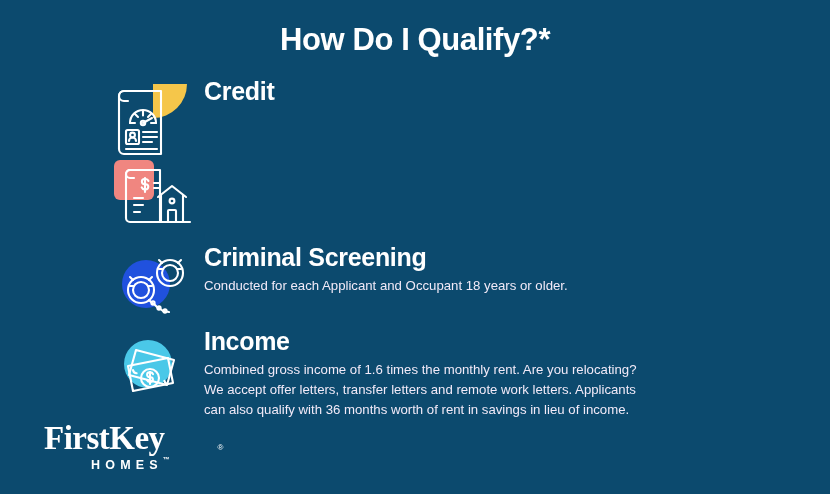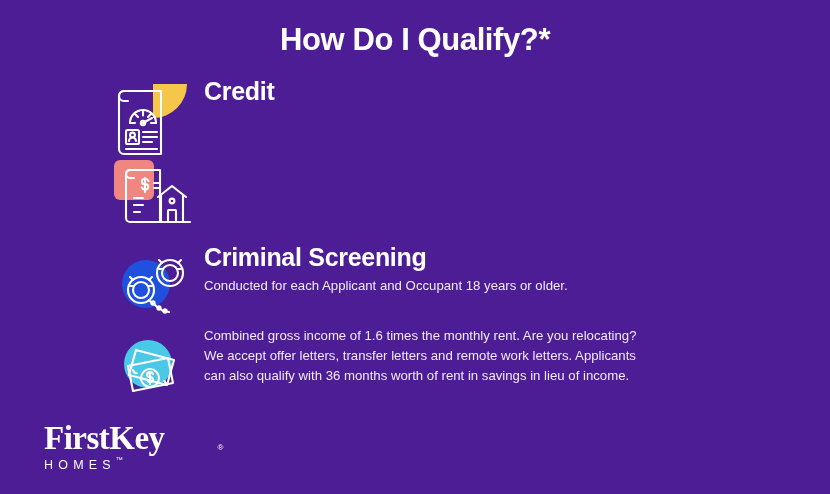--- a/index.html
+++ b/index.html
@@ -11,21 +11,21 @@
     height: 494px;
     overflow: hidden;
     font-family: "Liberation Sans", sans-serif;
     -webkit-font-smoothing: antialiased;
   }
 
   #infographic {
     position: relative;
     width: 830px;
     height: 494px;
-    background: #4c1d95;
+    background: #0c4a6e;
     overflow: hidden;
   }
 
   
   #page-title {
     position: absolute;
     top: 22px;
     left: 0;
     width: 830px;
     text-align: center;
@@ -95,25 +95,26 @@
     position: absolute;
     right: -9px;
     top: 10px;
     font-family: "Liberation Sans", sans-serif;
     font-size: 8px;
     font-weight: normal;
   }
   #logo-sub {
     color: #FFFFFF;
     font-size: 12.5px;
-    font-weight: normal;
+    font-weight: bold;
     letter-spacing: 5.2px;
     margin-top: 2px;
     position: relative;
     display: inline-block;
+    margin-left: 47px;
   }
   #logo-sub-tm {
     position: absolute;
     right: -7px;
     top: -2px;
     font-size: 7px;
     letter-spacing: 0;
   }
 
   
@@ -237,20 +238,21 @@
           <circle cx="42" cy="52" r="9"></circle>
           <path d="M42 46 v12"></path>
           <path d="M45 48.2 a2.8 2.8 0 0 0 -2.8 -1.8 h-0.7 a2.4 2.4 0 0 0 0 4.8 h1 a2.4 2.4 0 0 1 0 4.8 h-0.7 a2.8 2.8 0 0 1 -2.8 -1.8"></path>
 
           <path d="M25 44 a4 4 0 0 0 3.6 3.3"></path>
           <path d="M60 58 a4 4 0 0 1 -3.6 -3.3"></path>
         </g>
       </svg>
     </div>
     <div class="section-body">
+      <h2 class="section-heading">Income</h2>
       <div class="section-text">
         <div>Combined gross income of 1.6 times the monthly rent. Are you relocating?</div>
         <div>We accept offer letters, transfer letters and remote work letters. Applicants</div>
         <div>can also qualify with 36 months worth of rent in savings in lieu of income.</div>
       </div>
     </div>
   </div>
 
   <div id="logo">
     <div id="logo-wordmark">

